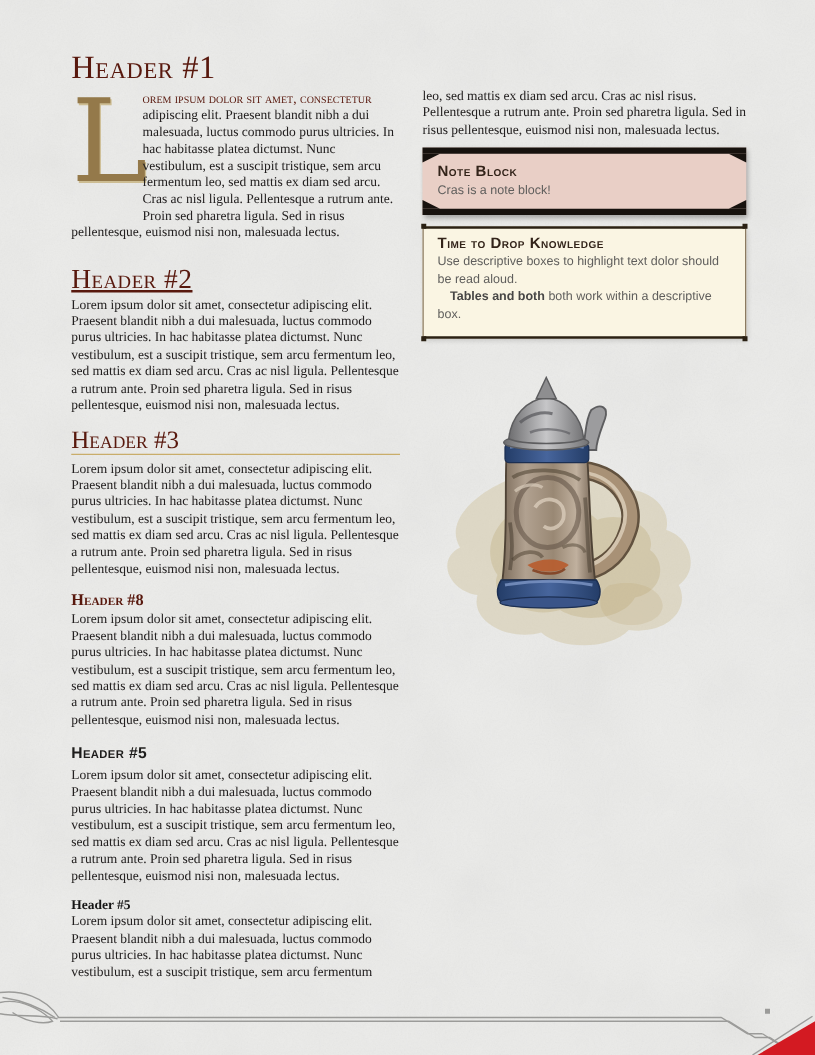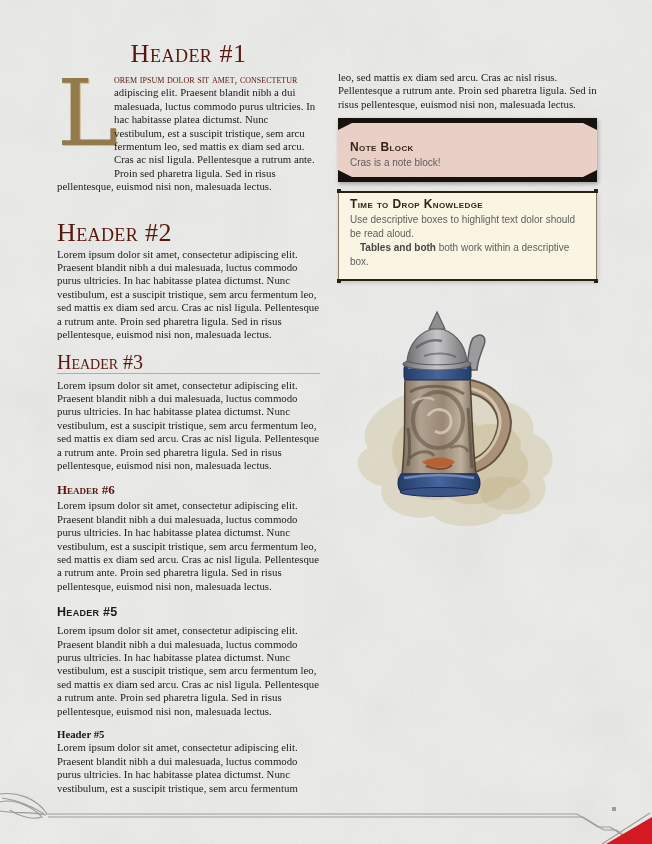--- a/index.html
+++ b/index.html
@@ -13,22 +13,22 @@
   
   .col { position:absolute; }
   .col-left  { left:57px;  top:40px; width:263px; }
   .col-right { left:338px; top:71px; width:259px; }
 
   
   .h1,.h2,.h3,.h4 {
     font-family:"Liberation Serif", serif;
     font-variant:small-caps; color:#58180d; font-weight:400;
   }
-  .h1 { font-size:26px; line-height:28px; margin:0 0 5px; letter-spacing:.5px;text-align:center; }
-  .h2 { font-size:26px; line-height:24px; margin:27px 0 3px; letter-spacing:.4px; }
+  .h1 { font-size:26px; line-height:28px; margin:0 0 5px; letter-spacing:.5px; }
+  .h2 { font-size:22px; line-height:24px; margin:17px 0 3px; letter-spacing:.4px;text-decoration:underline; }
   .h3 { font-size:20px; line-height:18px; margin:11px 0 5px; padding-bottom:2px;
         border-bottom:1.5px solid #c9ad6a; }
   .h4 { font-size:13px; line-height:15px; font-weight:bold; margin:10px 0 2px; }
   .h5 { font-family:"Liberation Sans", sans-serif; font-variant:small-caps;
         font-weight:bold; font-size:12.5px; line-height:15px; color:#1d1c1b;
         letter-spacing:.3px; margin:12px 0 4px; }
   .h6 { font-size:10.8px; line-height:13.4px; font-weight:bold; color:#161616;
         margin:10px 0 0; }
 
   
@@ -41,21 +41,21 @@
     font-size:92px; line-height:78px; height:94px; width:50px;
     margin:2px 7px 0 0; color:#94794a;
     text-shadow:1px 1px 0 #c7b econ;
   }
   .drop-cap { text-shadow:1px 1px 0 #cdbd93; }
   .lead { font-variant:small-caps; color:#58180d; }
 
   
   .note {
     position:relative; background:#e9cfc6;
-    margin:7px 0 9px; padding:22px 12px 12px;
+    margin:7px 0 9px; padding:12px 12px 12px;
     box-shadow:1px 2px 4px rgba(0,0,0,.3);
     font-family:"Liberation Sans", sans-serif;
   }
   .note-bar { position:absolute; left:0; right:0; height:5px; background:#17120e; }
   .note-bar.top { top:0; }
   .note-bar.bottom { bottom:0; }
   .note-bar.top::before  { content:""; position:absolute; left:0; top:5px;
       border-top:7px solid #17120e; border-right:14px solid transparent; }
   .note-bar.top::after   { content:""; position:absolute; right:0; top:5px;
       border-top:7px solid #17120e; border-left:14px solid transparent; }
@@ -122,21 +122,21 @@
       <div class="h2">Header #2</div>
       <p class="body">Lorem ipsum dolor sit amet, consectetur adipiscing elit. Praesent blandit nibh a dui malesuada, luctus commodo purus ultricies. In hac habitasse platea dictumst. Nunc vestibulum, est a suscipit tristique, sem arcu fermentum leo, sed mattis ex diam sed arcu. Cras ac nisl ligula. Pellentesque a rutrum ante. Proin sed pharetra ligula. Sed in risus pellentesque, euismod nisi non, malesuada lectus.</p>
     </div>
 
     <div>
       <div class="h3">Header #3</div>
       <p class="body">Lorem ipsum dolor sit amet, consectetur adipiscing elit. Praesent blandit nibh a dui malesuada, luctus commodo purus ultricies. In hac habitasse platea dictumst. Nunc vestibulum, est a suscipit tristique, sem arcu fermentum leo, sed mattis ex diam sed arcu. Cras ac nisl ligula. Pellentesque a rutrum ante. Proin sed pharetra ligula. Sed in risus pellentesque, euismod nisi non, malesuada lectus.</p>
     </div>
 
     <div>
-      <div class="h4">Header #6</div>
+      <div class="h4">Header #8</div>
       <p class="body">Lorem ipsum dolor sit amet, consectetur adipiscing elit. Praesent blandit nibh a dui malesuada, luctus commodo purus ultricies. In hac habitasse platea dictumst. Nunc vestibulum, est a suscipit tristique, sem arcu fermentum leo, sed mattis ex diam sed arcu. Cras ac nisl ligula. Pellentesque a rutrum ante. Proin sed pharetra ligula. Sed in risus pellentesque, euismod nisi non, malesuada lectus.</p>
     </div>
 
     <div>
       <div class="h5">Header #5</div>
       <p class="body">Lorem ipsum dolor sit amet, consectetur adipiscing elit. Praesent blandit nibh a dui malesuada, luctus commodo purus ultricies. In hac habitasse platea dictumst. Nunc vestibulum, est a suscipit tristique, sem arcu fermentum leo, sed mattis ex diam sed arcu. Cras ac nisl ligula. Pellentesque a rutrum ante. Proin sed pharetra ligula. Sed in risus pellentesque, euismod nisi non, malesuada lectus.</p>
     </div>
 
     <div>
       <div class="h6">Header #5</div>

